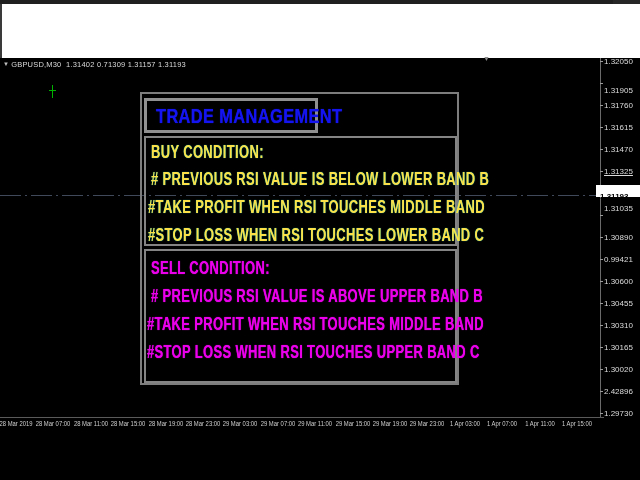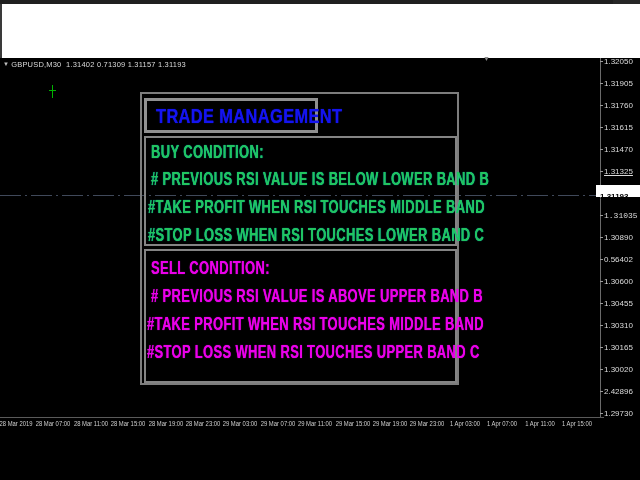--- a/index.html
+++ b/index.html
@@ -29,21 +29,21 @@
   .panel-outer{left:140px;top:92px;width:319px;height:293px;border:2px solid #7d7d7d;box-sizing:border-box;z-index:3;}
   .title-box{left:144px;top:98px;width:174px;height:35px;border:3px solid #909090;box-sizing:border-box;z-index:4;}
   .buy-box{left:144px;top:136px;width:313px;height:110px;border:2px solid #848484;box-sizing:border-box;z-index:3;}
   .sell-box{left:144px;top:249px;width:313px;height:134px;border:2px solid #848484;box-sizing:border-box;z-index:3;}
 
   .ptext{white-space:nowrap;z-index:5;font-weight:bold;}
   .cond{display:inline-block;transform:scale(0.72,1.05);transform-origin:0 0;white-space:nowrap;
         font-size:18px;letter-spacing:.5px;}
   .title-text{left:156px;top:104px;color:#1414f0;text-shadow:0 0 1px #1414f0;}
   .title-text .cond{font-size:21px;transform:scale(0.78,1.0);}
-  .cyan{color:#22c55e;text-shadow:0 0 1px #00dede;}
+  .cyan{color:#fde047;text-shadow:0 0 1px #00dede;}
   .magenta{color:#ea00ea;text-shadow:0 0 1px #ea00ea;}
 
   
   .axis-v{left:600px;top:58px;width:1px;height:360px;background:#6a6a6a;}
   .axis-bottom{left:0;top:417px;width:604px;height:1px;background:#5a5a5a;}
 
   .price-label{color:#dcdcdc;font-size:8px;left:604px;white-space:nowrap;}
   .price-tick{left:600px;width:3px;height:1px;background:#9a9a9a;}
   .price-box{left:596px;top:185px;width:44px;height:12px;background:#ffffff;z-index:6;}
   .price-box span{color:#000;font-size:8px;font-weight:bold;display:inline-block;margin:1px 0 0 4px;}
@@ -86,35 +86,35 @@
 <div class="abs ptext magenta" style="left:147px;top:313px;"><span class="cond">#TAKE PROFIT WHEN RSI TOUCHES MIDDLE BAND</span></div>
 <div class="abs ptext magenta" style="left:147px;top:341px;"><span class="cond">#STOP LOSS WHEN RSI TOUCHES UPPER BAND C</span></div>
 
 <div class="abs axis-v"></div>
 <div class="abs axis-bottom"></div>
 
 <div>
     <div class="abs price-tick" style="top: 61px;"></div>
     <div class="abs price-label" style="top: 57px;">1.32050</div>
     <div class="abs price-tick" style="top: 83px;"></div>
-    <div class="abs price-label" style="top: 79px; text-align: center;">1.31905</div>
+    <div class="abs price-label" style="top: 86px; text-align: center;">1.31905</div>
     <div class="abs price-tick" style="top: 105px;"></div>
     <div class="abs price-label" style="top: 101px;">1.31760</div>
     <div class="abs price-tick" style="top: 127px;"></div>
     <div class="abs price-label" style="top: 123px;">1.31615</div>
     <div class="abs price-tick" style="top: 149px;"></div>
     <div class="abs price-label" style="top: 145px;">1.31470</div>
     <div class="abs price-tick" style="top: 171px;"></div>
     <div class="abs price-label" style="top: 167px; text-decoration: underline;">1.31325</div>
     <div class="abs price-tick" style="top: 215px;"></div>
-    <div class="abs price-label" style="top: 211px; font-family: Liberation Mono, monospace;">1.31035</div>
+    <div class="abs price-label" style="top: 204px;">1.31035</div>
     <div class="abs price-tick" style="top: 237px;"></div>
     <div class="abs price-label" style="top: 233px;">1.30890</div>
     <div class="abs price-tick" style="top: 259px;"></div>
-    <div class="abs price-label" style="top: 255px;">0.56402</div>
+    <div class="abs price-label" style="top: 255px;">0.99421</div>
     <div class="abs price-tick" style="top: 281px;"></div>
     <div class="abs price-label" style="top: 277px; text-align: center;">1.30600</div>
     <div class="abs price-tick" style="top: 303px;"></div>
     <div class="abs price-label" style="top: 299px; text-align: right;">1.30455</div>
     <div class="abs price-tick" style="top: 325px;"></div>
     <div class="abs price-label" style="top: 321px;">1.30310</div>
     <div class="abs price-tick" style="top: 347px;"></div>
     <div class="abs price-label" style="top: 343px;">1.30165</div>
     <div class="abs price-tick" style="top: 369px;"></div>
     <div class="abs price-label" style="top: 365px;">1.30020</div>

